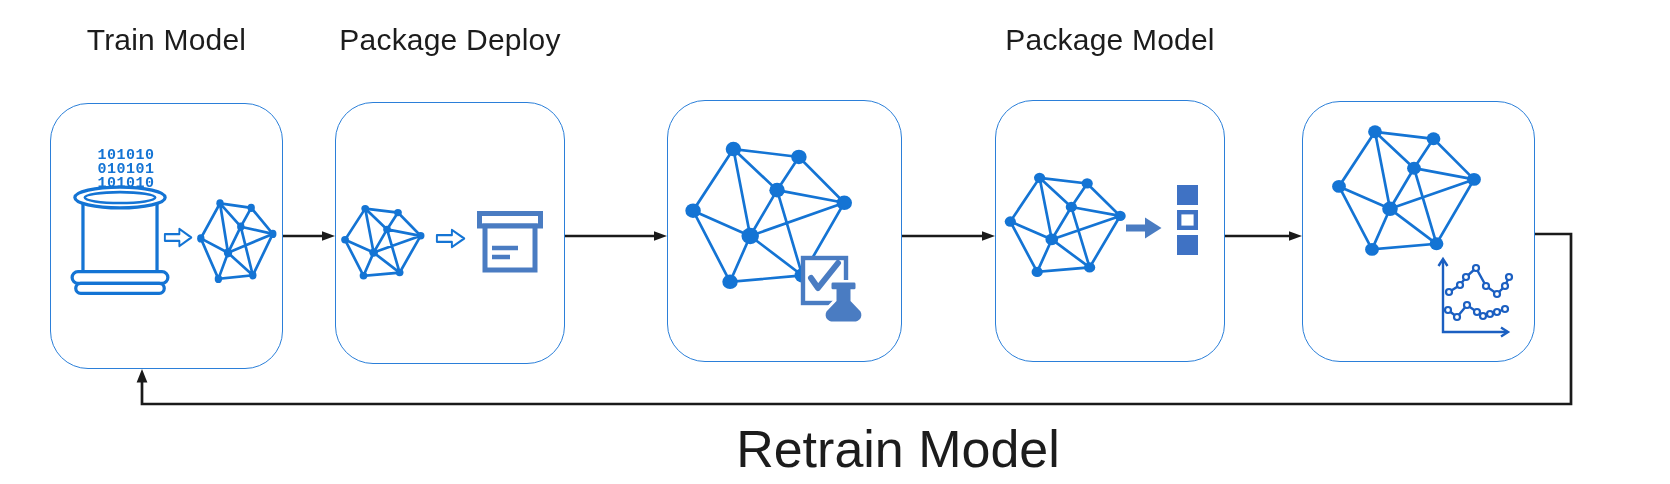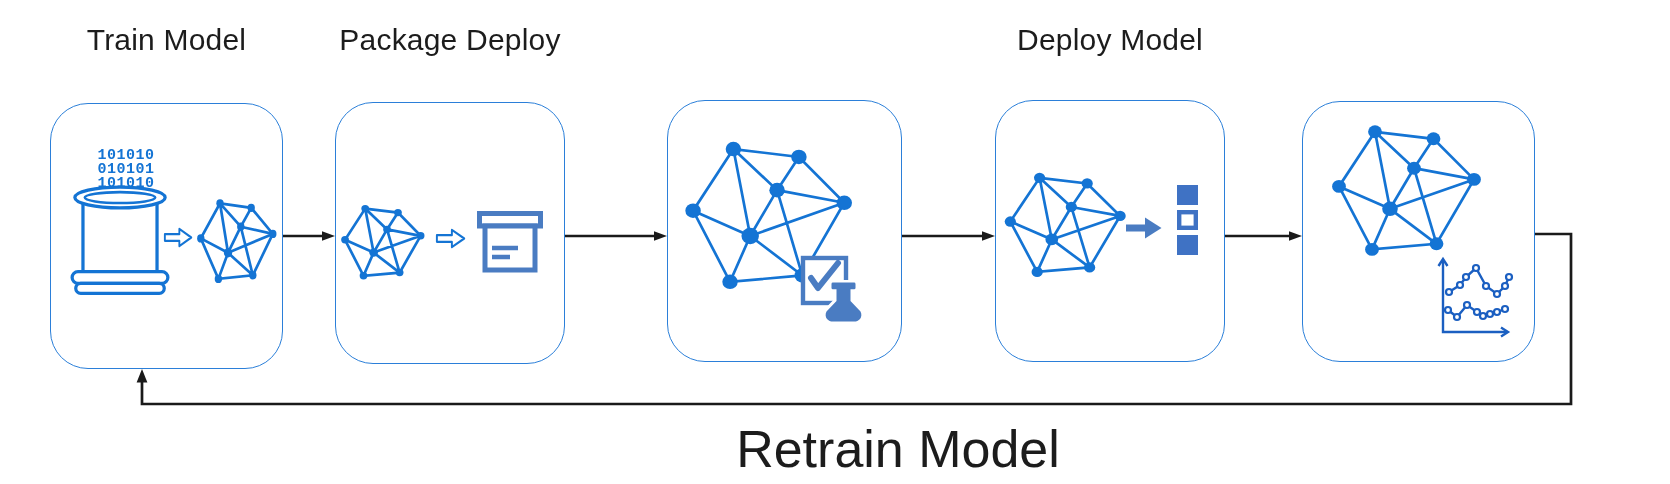--- a/index.html
+++ b/index.html
@@ -55,21 +55,21 @@
         </g>
       </g>
       <g id="hollow-arrow">
         <polygon points="1,7.5 18,7.5 18,2 32,11 18,20 18,14.5 1,14.5" fill="#ffffff" stroke="#1474d4" stroke-width="2.2" stroke-linejoin="round"></polygon>
       </g>
     </defs>
   </svg>
 
   <div class="stage-title" style="left:50px;width:233px">Train Model</div>
   <div class="stage-title" style="left:335px;width:230px">Package Deploy</div>
-  <div class="stage-title" style="left:995px;width:230px">Deploy Model</div>
+  <div class="stage-title" style="left:995px;width:230px">Package Model</div>
 
   <div class="stage-box" style="left:50px;top:103px;width:233px;height:266px"></div>
   <div class="stage-box" style="left:335px;top:102px;width:230px;height:262px"></div>
   <div class="stage-box" style="left:667px;top:100px;width:235px;height:262px"></div>
   <div class="stage-box" style="left:995px;top:100px;width:230px;height:262px"></div>
   <div class="stage-box" style="left:1302px;top:101px;width:233px;height:261px"></div>
 
   <div class="binary">
     <span>101010</span>
     <span>010101</span>

